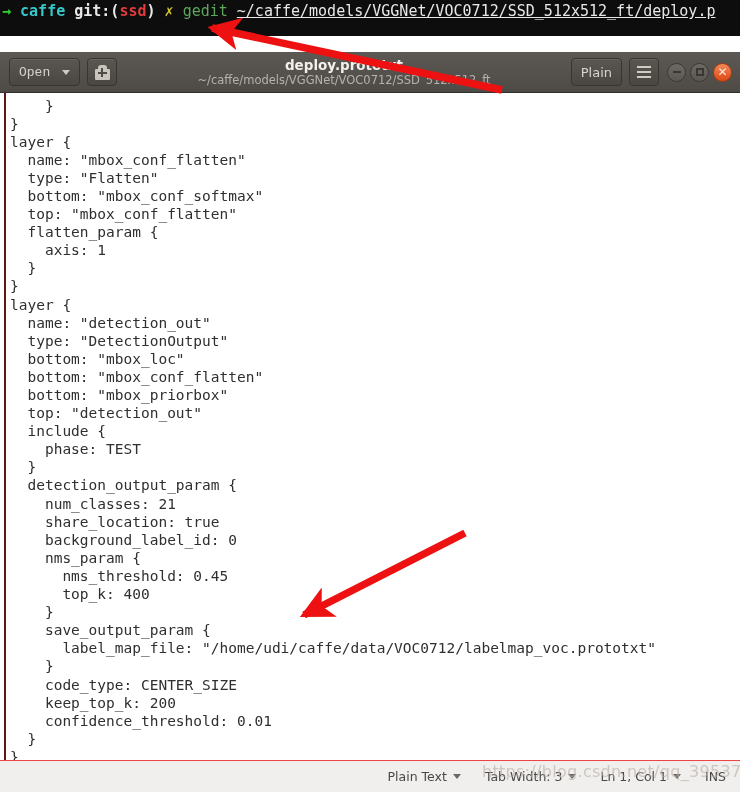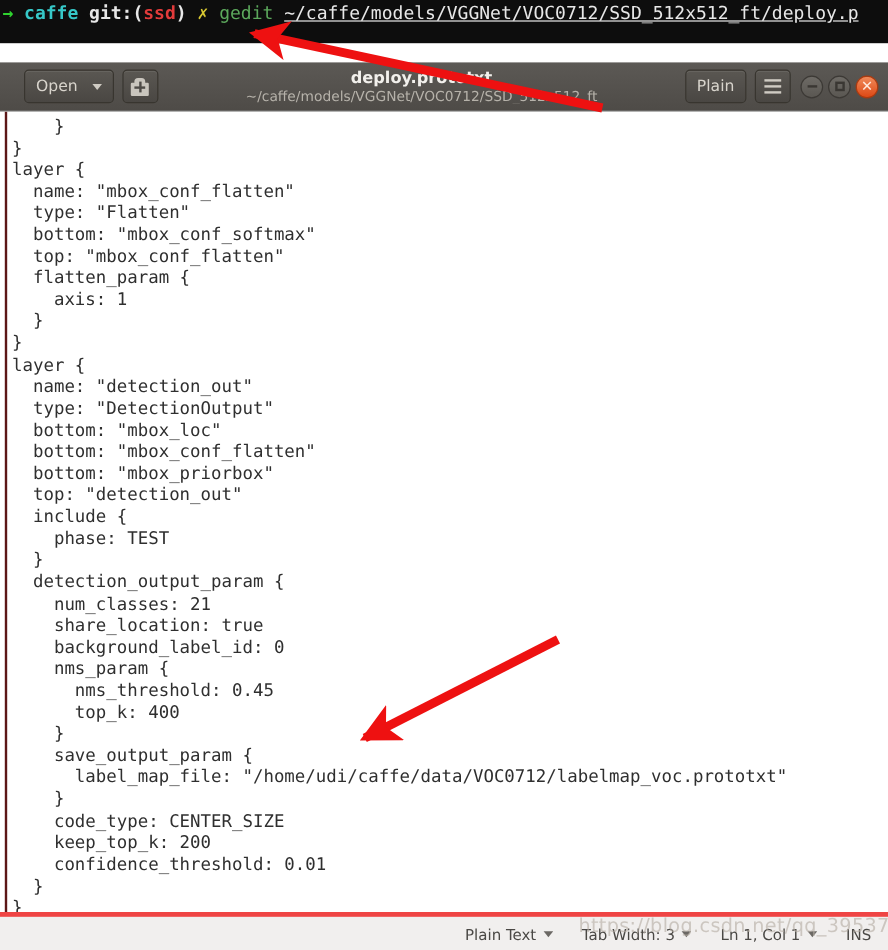--- a/index.html
+++ b/index.html
@@ -67,21 +67,21 @@
     color: #d8d4cc;
     font-size: 13px;
     display: flex;
     align-items: center;
     justify-content: center;
     padding: 0 9px;
     box-shadow: inset 0 1px 0 rgba(255,255,255,0.08);
     cursor: default;
     white-space: nowrap;
   }
-  .hb-btn.open { margin-left: 14px; gap: 12px; }
+  .hb-btn.open { margin-left: 3px; gap: 12px; font-family: Liberation Mono, monospace; }
   .hb-btn.iconbtn { width: 30px; padding: 0; margin-left: 7px; }
   .caret-dn {
     width: 0; height: 0;
     border-left: 4px solid transparent;
     border-right: 4px solid transparent;
     border-top: 5px solid #cfcbc3;
     display: inline-block;
   }
   .save-icon-glyph {
     width: 15px; height: 15px;
@@ -171,21 +171,21 @@
     color: #2f2f2f;
     white-space: pre;
   }
 
   
   .statusbar {
     position: absolute;
     left: 0; top: 760px;
     width: 740px; height: 32px;
     background: #f1efee;
-    border-top: 4px solid #ef4444;
+    border-top: 1px solid #ef4444;
     display: flex;
     align-items: center;
     justify-content: flex-end;
     gap: 24px;
     padding-right: 14px;
     font-size: 12.5px;
     color: #4a4845;
   }
   .sb-item { display: flex; align-items: center; gap: 6px; cursor: default; white-space: nowrap; }
   .sb-caret {

